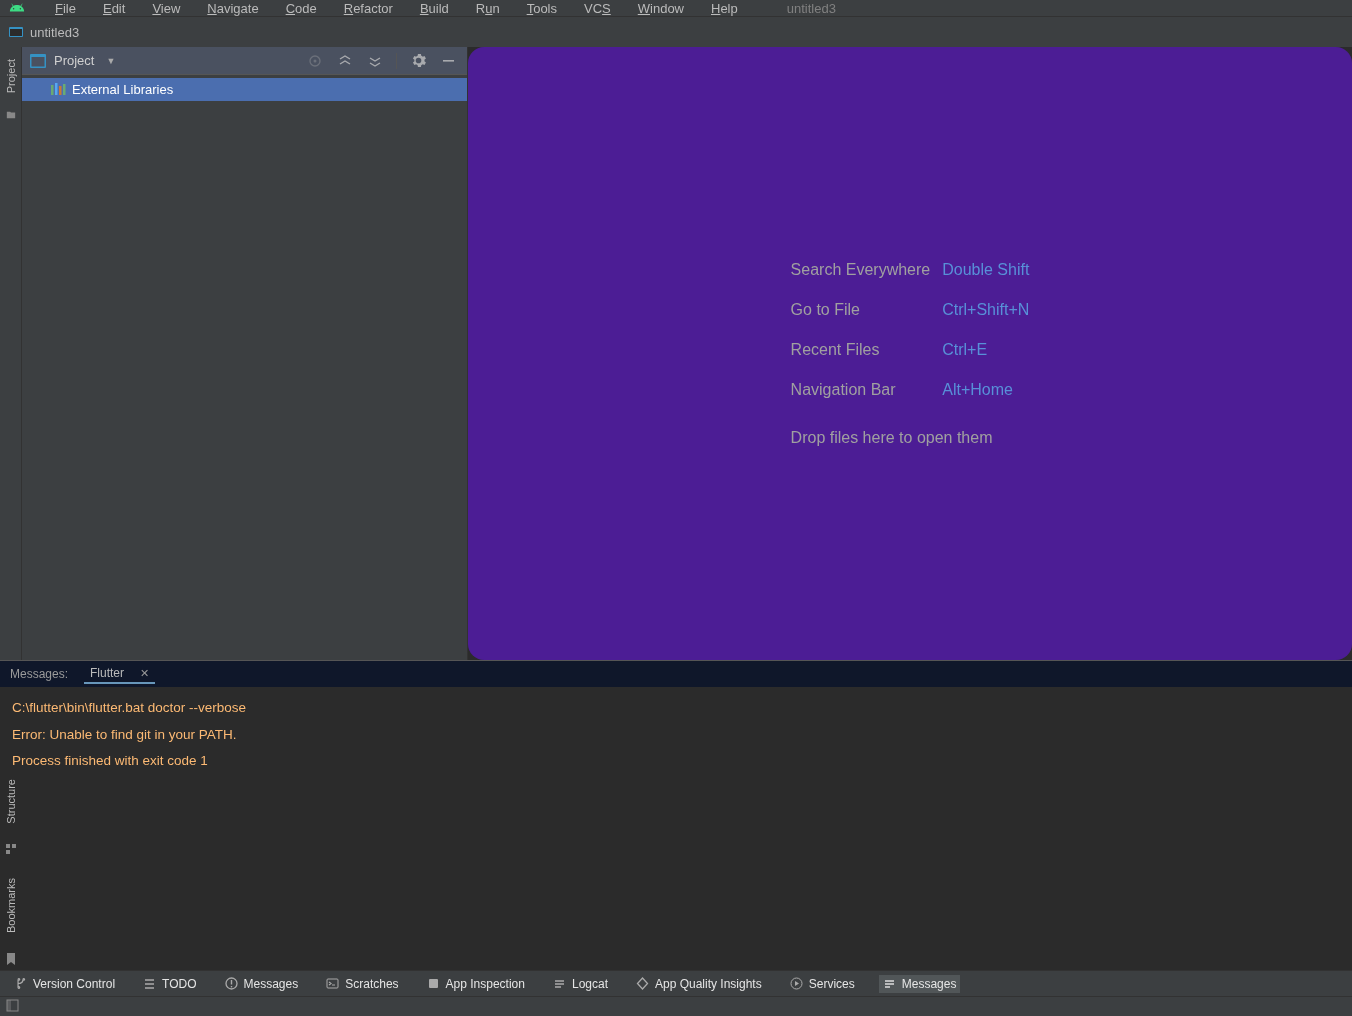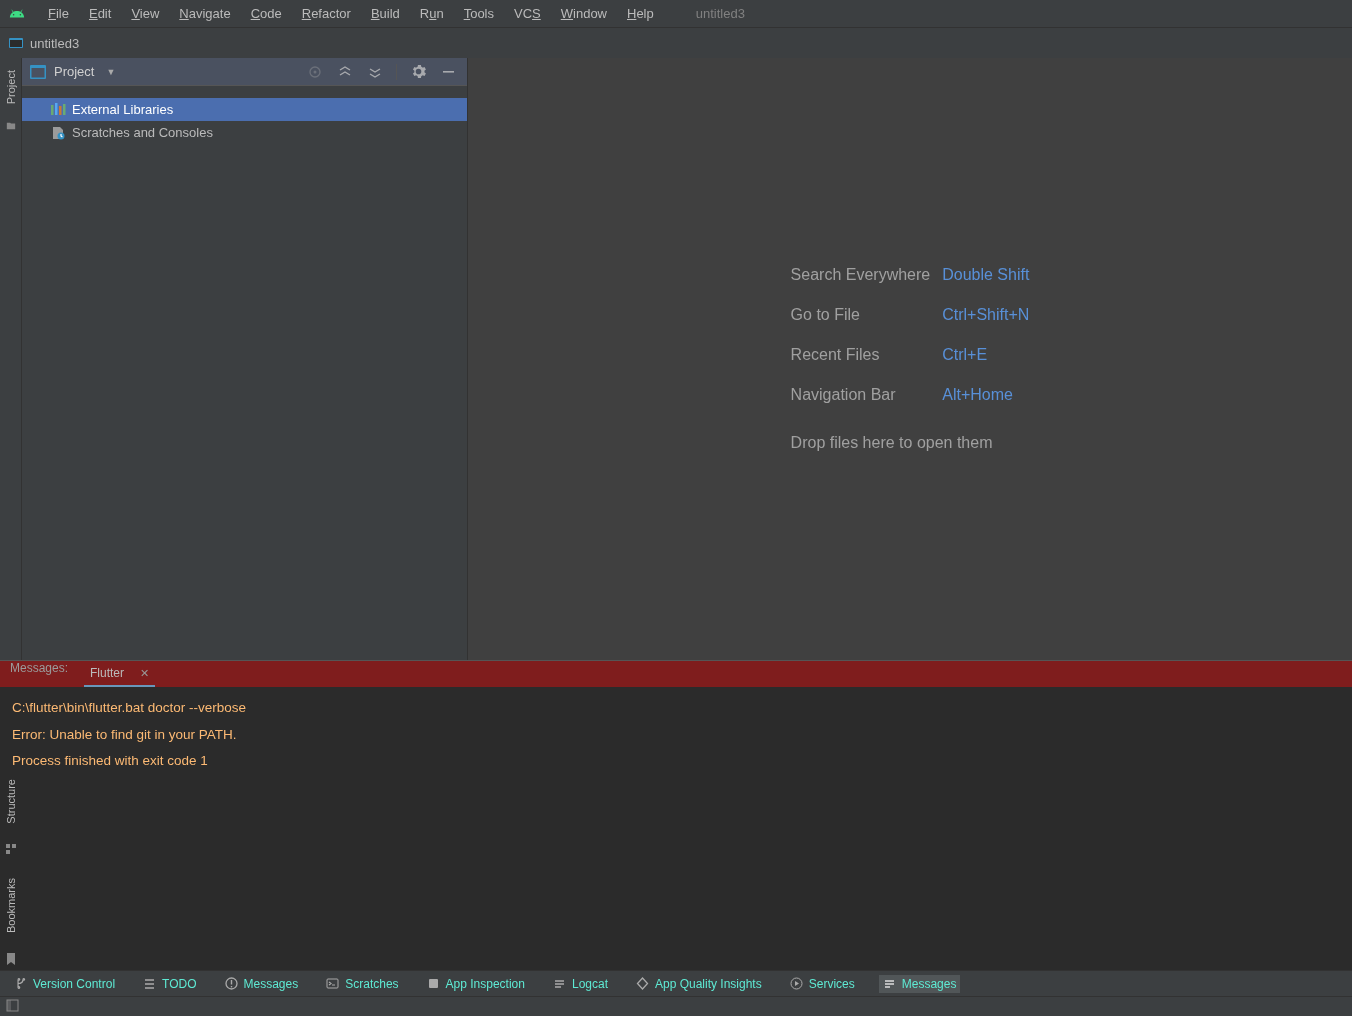--- a/index.html
+++ b/index.html
@@ -1,19 +1,19 @@
 <!DOCTYPE html>
 <html><head>
 <meta charset="utf-8">
 <style>
 * { margin: 0; padding: 0; box-sizing: border-box; font-family: -apple-system, "Segoe UI", Arial, sans-serif; }
 body { width: 1352px; height: 1016px; background: #2b2b2b; color: #bbbbbb; font-size: 13px; overflow: hidden; display: flex; flex-direction: column; }
 
 
-.menubar { height: 28px; background: #3c3f41; border-bottom: 1px solid #323232; display: flex; align-items: center; padding: 0 8px; gap: 4px; }
+.menubar { height: 17px; background: #3c3f41; border-bottom: 1px solid #323232; display: flex; align-items: center; padding: 0 8px; gap: 11px; }
 .android-icon { width: 18px; height: 18px; margin-right: 10px; }
 .menu-item { color: #bbbbbb; padding: 4px 8px; cursor: pointer; font-size: 13px; }
 .menu-item u { text-decoration: underline; }
 .menubar-project-name { color: #808080; margin-left: 30px; font-size: 13px; }
 
 
 .navbar { height: 30px; background: #3c3f41; display: flex; align-items: center; padding: 0 8px; gap: 6px; }
 .folder-icon { width: 16px; height: 16px; }
 .navbar-text { color: #bbbbbb; font-size: 13px; }
 
@@ -28,43 +28,43 @@
 
 .project-panel { width: 446px; background: #3c3f41; border-right: 1px solid #323232; display: flex; flex-direction: column; }
 .project-header { height: 28px; background: #4a5160; display: flex; align-items: center; padding: 0 8px; gap: 8px; border-bottom: 1px solid #555; }
 .proj-icon { width: 16px; height: 14px; display: inline-block; }
 .project-title { color: #d0d0d0; font-size: 13px; }
 .dropdown-caret { color: #aaa; font-size: 9px; margin-left: 4px; }
 .project-header-spacer { flex: 1; }
 .header-btn { width: 22px; height: 22px; display: flex; align-items: center; justify-content: center; cursor: pointer; }
 .header-btn svg { opacity: 0.75; }
 .header-btn.dimmed svg { opacity: 0.35; }
-.project-tree { flex: 1; overflow: auto; padding-top: 12px; }
+.project-tree { flex: 1; overflow: auto; padding-top: 3px; }
 .tree-row { height: 23px; display: flex; align-items: center; padding-left: 28px; gap: 6px; cursor: pointer; font-size: 13px; }
 .tree-row.selected { background: #4b6eaf; color: #fff; }
 .tree-row .tree-icon { width: 16px; height: 16px; display: flex; align-items: center; }
 
 
-.editor-area { flex: 1; background: #404040; display: flex; align-items: center; justify-content: center; }
+.editor-area { flex: 1; background: #4c1d95; display: flex; align-items: center; justify-content: center; border-radius: 16px; }
 .shortcuts { display: grid; grid-template-columns: auto auto; row-gap: 22px; column-gap: 12px; font-size: 16px; }
 .shortcut-label { color: #a0a0a0; text-align: left; }
 .shortcut-key { color: #5890d8; }
 .drop-hint { grid-column: 1 / span 2; color: #a0a0a0; margin-top: 8px; }
 
 
 .messages-panel { height: 310px; background: #2b2b2b; border-top: 1px solid #555; display: flex; flex-direction: column; }
-.messages-tabs { height: 26px; background: #7f1d1d; display: flex; padding-left: 10px; gap: 16px; font-size: 12px; }
+.messages-tabs { height: 26px; background: #0f172a; display: flex; align-items: center; padding-left: 10px; gap: 16px; font-size: 12px; }
 .messages-tabs .label { color: #9b9b9b; }
 .msg-tab { color: #bbbbbb; display: flex; align-items: center; gap: 16px; padding: 2px 6px; border-bottom: 2px solid #6897bb; cursor: pointer; }
 .msg-tab .close-x { color: #999; font-size: 11px; }
 .messages-body { flex: 1; padding: 8px 12px; font-family: "Consolas", "Courier New", monospace; font-size: 13.5px; color: #fdba74; line-height: 1.9; white-space: pre; overflow: auto; }
 
 
 .bottom-bar { height: 26px; background: #3c3f41; border-top: 1px solid #323232; display: flex; align-items: center; padding: 0 10px; gap: 20px; font-size: 12px; }
-.bottom-item { color: #5eead4; display: flex; align-items: center; gap: 6px; cursor: pointer; padding: 2px 4px; }
+.bottom-item { color: #e5e5e5; display: flex; align-items: center; gap: 6px; cursor: pointer; padding: 2px 4px; }
 .bottom-item.active { background: #515658; text-align: center; }
 .bottom-item .bi-icon { color: #9b9b9b; display: inline-flex; }
 
 
 .status-bar { height: 20px; background: #3c3f41; border-top: 1px solid #323232; display: flex; align-items: center; padding: 0 6px; }
 .status-icon { color: #888; font-size: 12px; }
 
 
 .bottom-left-rail { position: absolute; left: 0; bottom: 48px; width: 22px; display: flex; flex-direction: column; align-items: center; gap: 14px; }
 </style>
@@ -157,30 +157,20 @@
         <span class="tree-icon">
           <svg width="16" height="14" viewBox="0 0 16 14">
               <rect x="1" y="2" width="2.5" height="10" fill="#6aab73"></rect>
               <rect x="5" y="0" width="2.5" height="12" fill="#57a8f2"></rect>
               <rect x="9" y="3" width="2.5" height="9" fill="#cc7832"></rect>
               <rect x="13" y="1" width="2.5" height="11" fill="#6aab73"></rect>
             </svg>
         </span>
         <span>External Libraries</span>
       </div>
-      <div class="tree-row">
-        <span class="tree-icon">
-          <svg width="16" height="16" viewBox="0 0 16 16">
-              <path fill="#9b9b9b" d="M3 2h7l3 3v9H3z"></path>
-              <circle cx="11" cy="11" r="3.5" fill="#3592c4"></circle>
-              <path stroke="#fff" stroke-width="1.2" fill="none" d="M11 9v2l1.4 1"></path>
-            </svg>
-        </span>
-        <span>Scratches and Consoles</span>
-      </div>
     </div>
   </div>
 
   <div class="editor-area">
     <div class="shortcuts">
       <span class="shortcut-label">Search Everywhere</span>
       <span class="shortcut-key">Double Shift</span>
       <span class="shortcut-label">Go to File</span>
       <span class="shortcut-key">Ctrl+Shift+N</span>
       <span class="shortcut-label">Recent Files</span>

